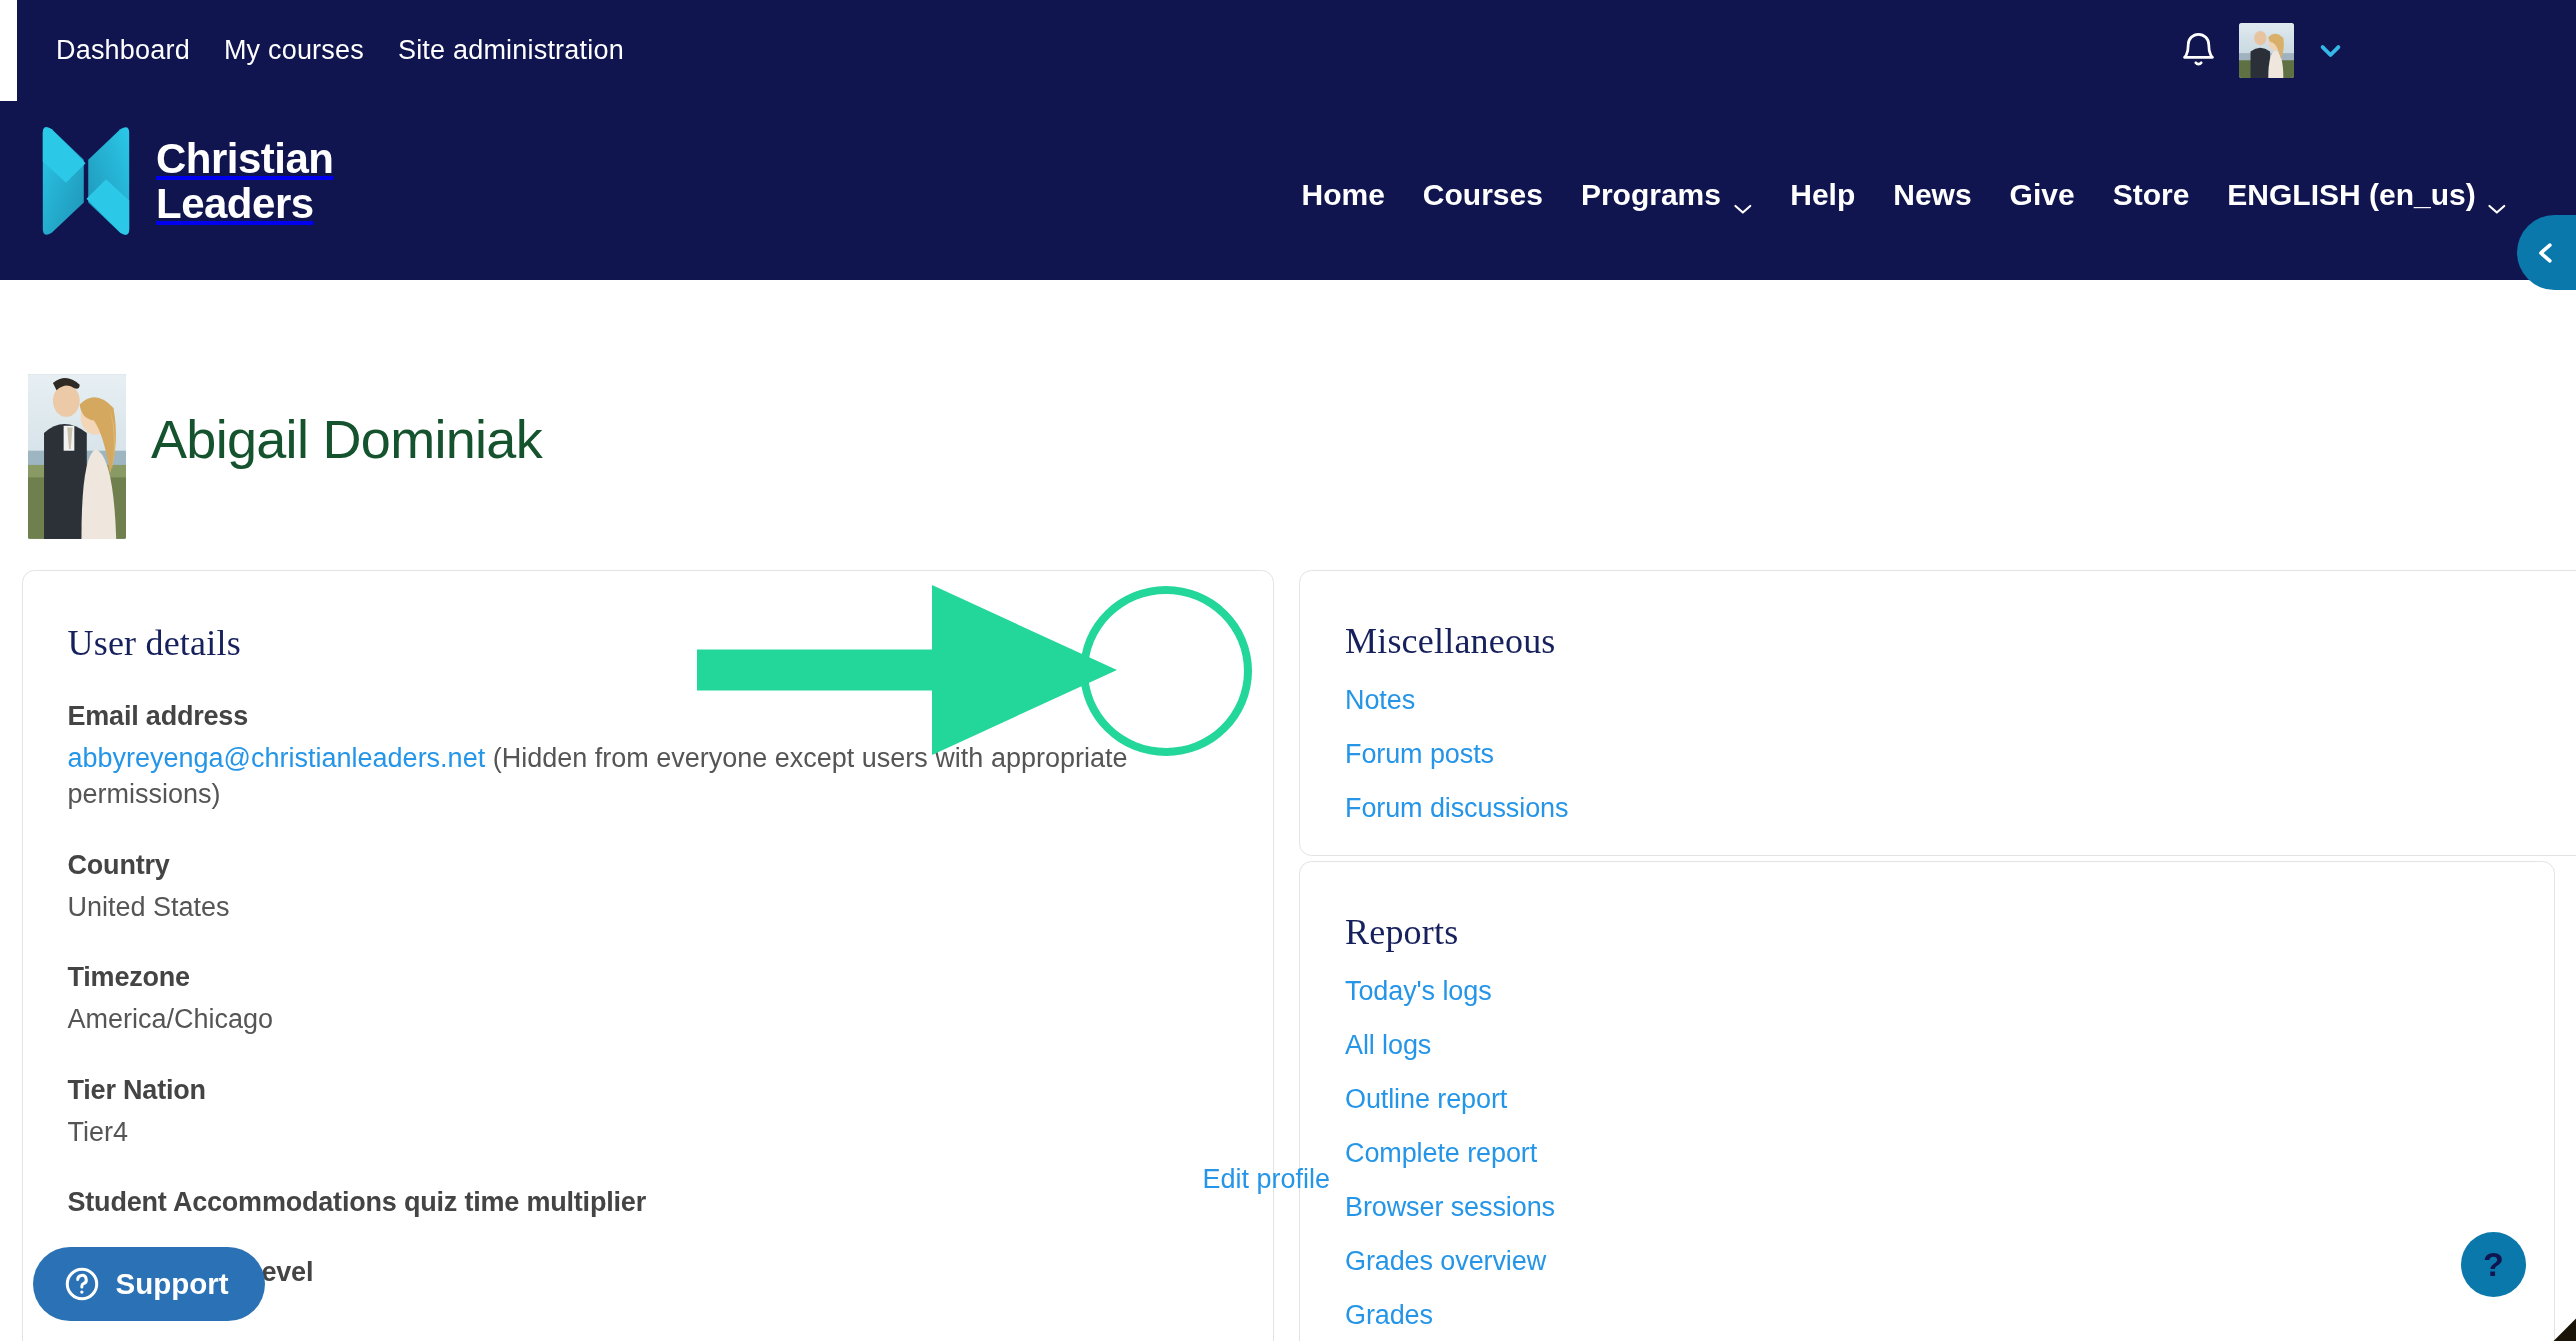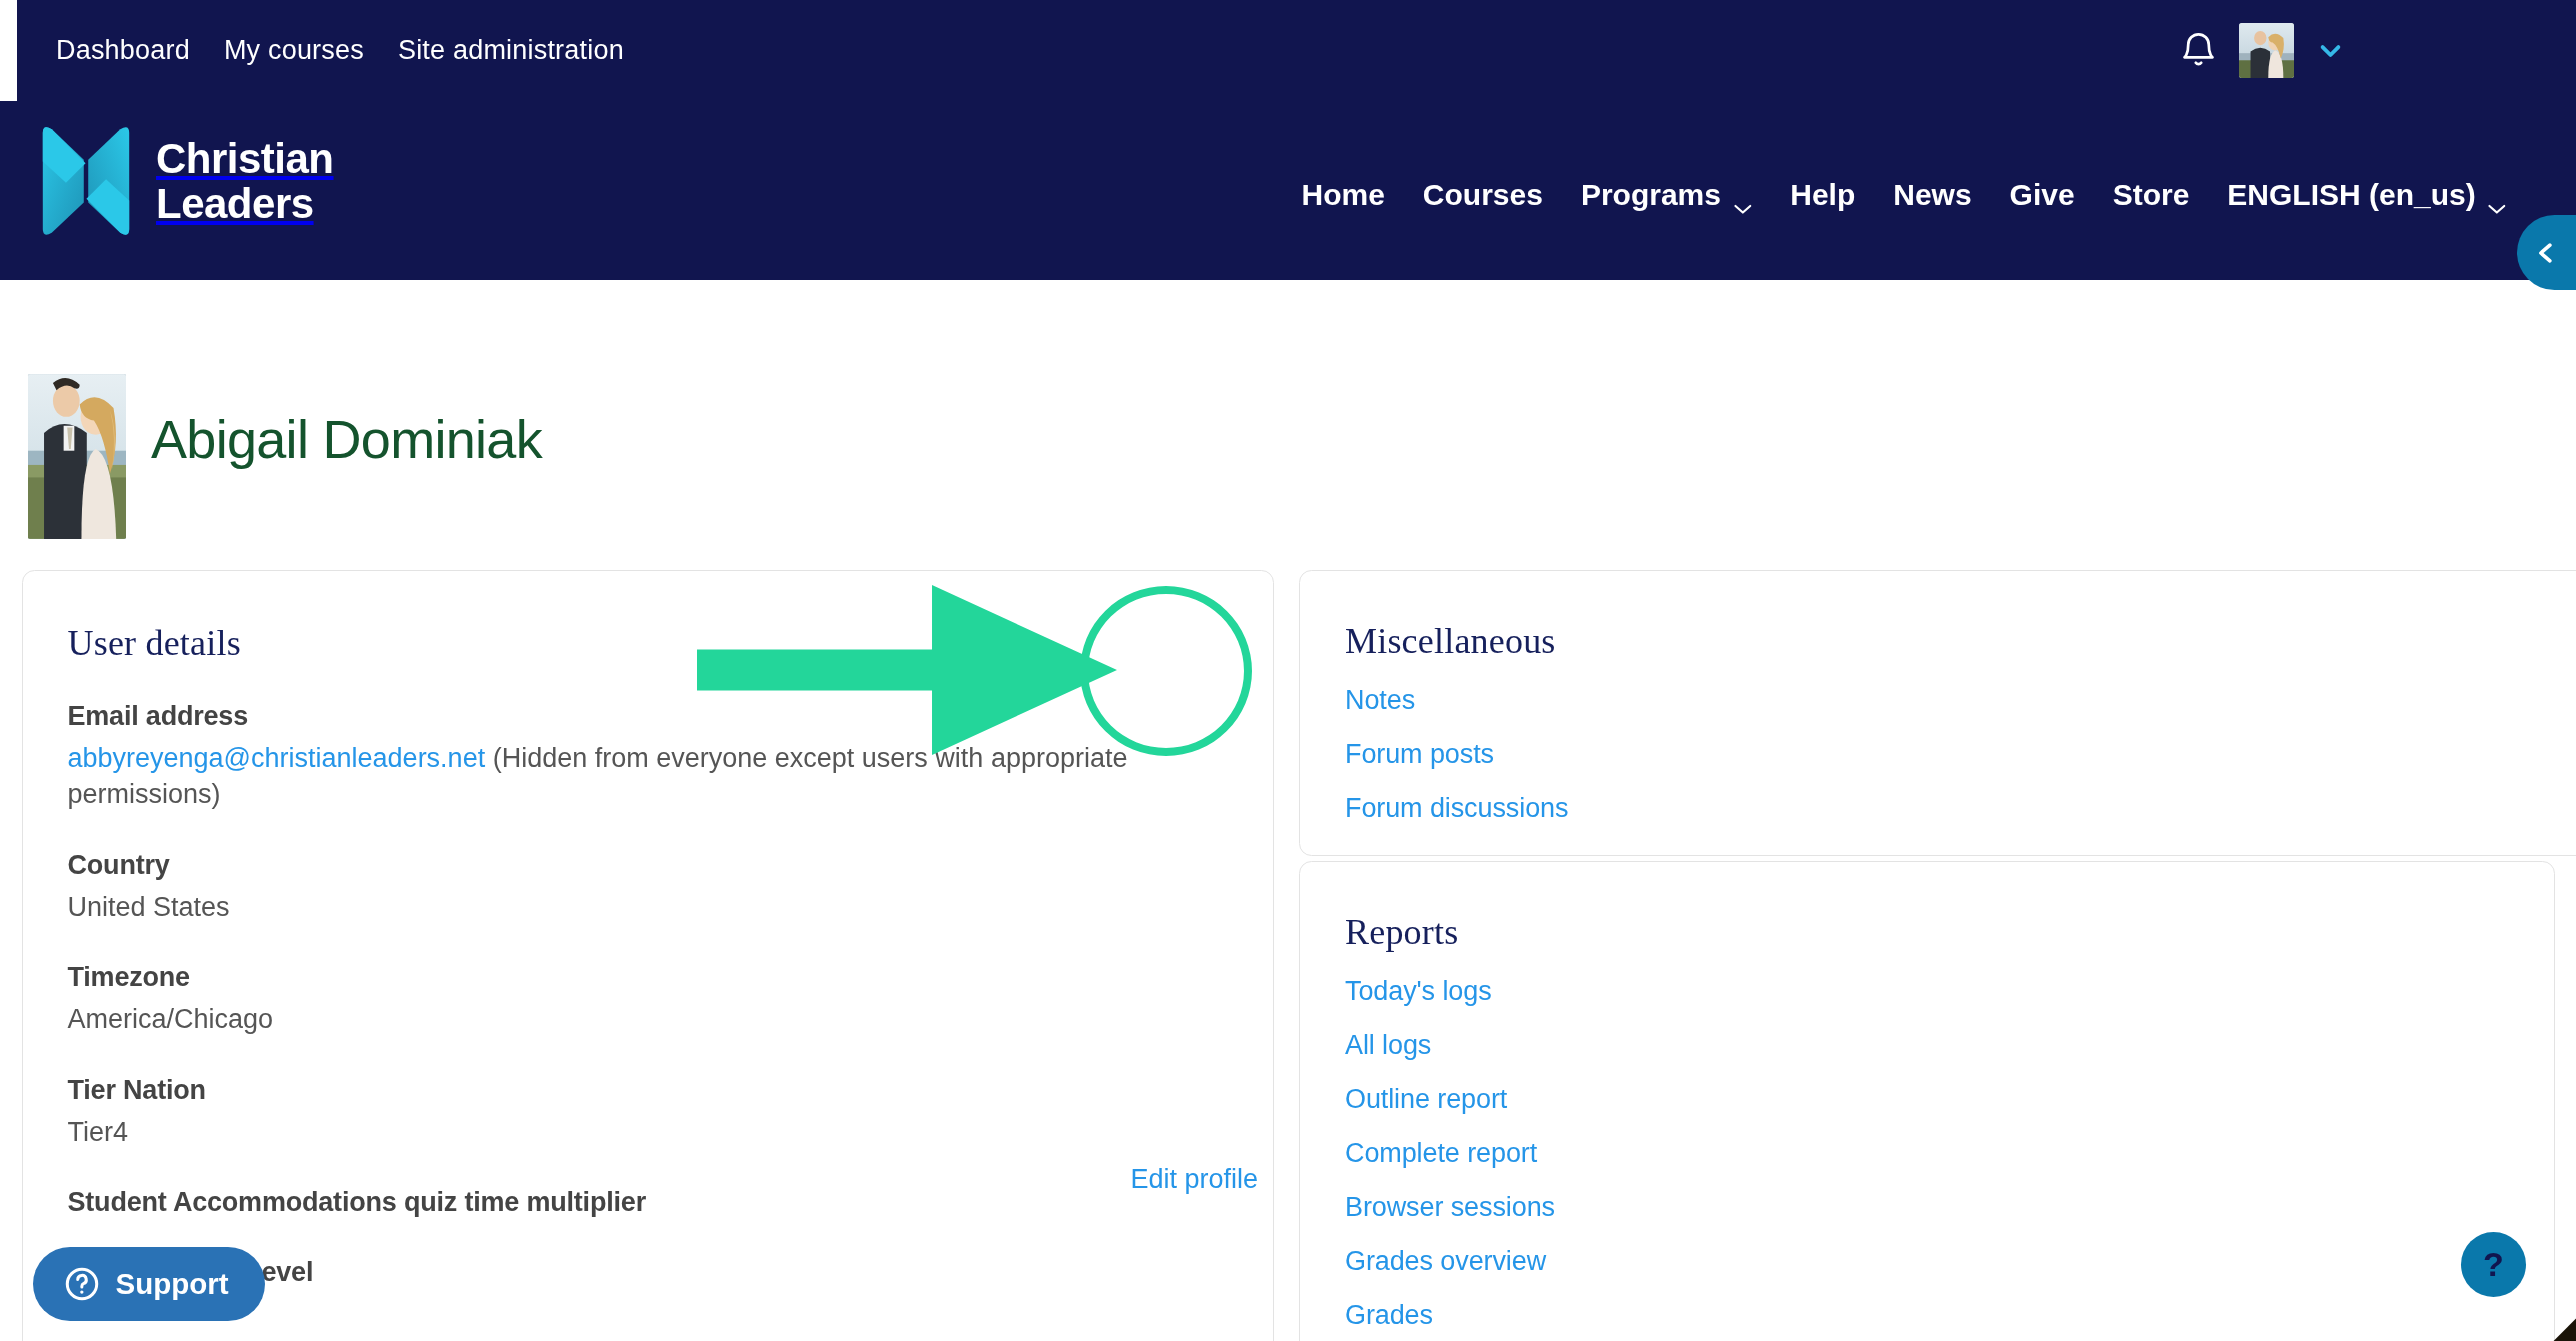--- a/index.html
+++ b/index.html
@@ -105,21 +105,21 @@
     line-height:1.25;
   }
   .field-value {
     color:#555555; font-size:27px; font-weight:400; line-height:1.35;
     margin-top:6.3px; max-width:1118px;
   }
   .field-value a { color:#2595e8; text-decoration:none; }
   .field-value .muted { color:#555555; }
 
   .edit-profile-link {
-    position:absolute; left:1108px; top:593px;
+    position:absolute; left:1180px; top:593px;
     color:#2595e8; font-size:27px; text-decoration:none; white-space:nowrap;
     z-index:6;
   }
 
   .link-list { padding:49px 0 0 45px; }
   .link-list a {
     display:block; color:#2595e8; font-size:27px; text-decoration:none;
     margin-top:23px; letter-spacing:-0.1px;
   }
   .link-list .card-title { margin-bottom:5.4px; }

